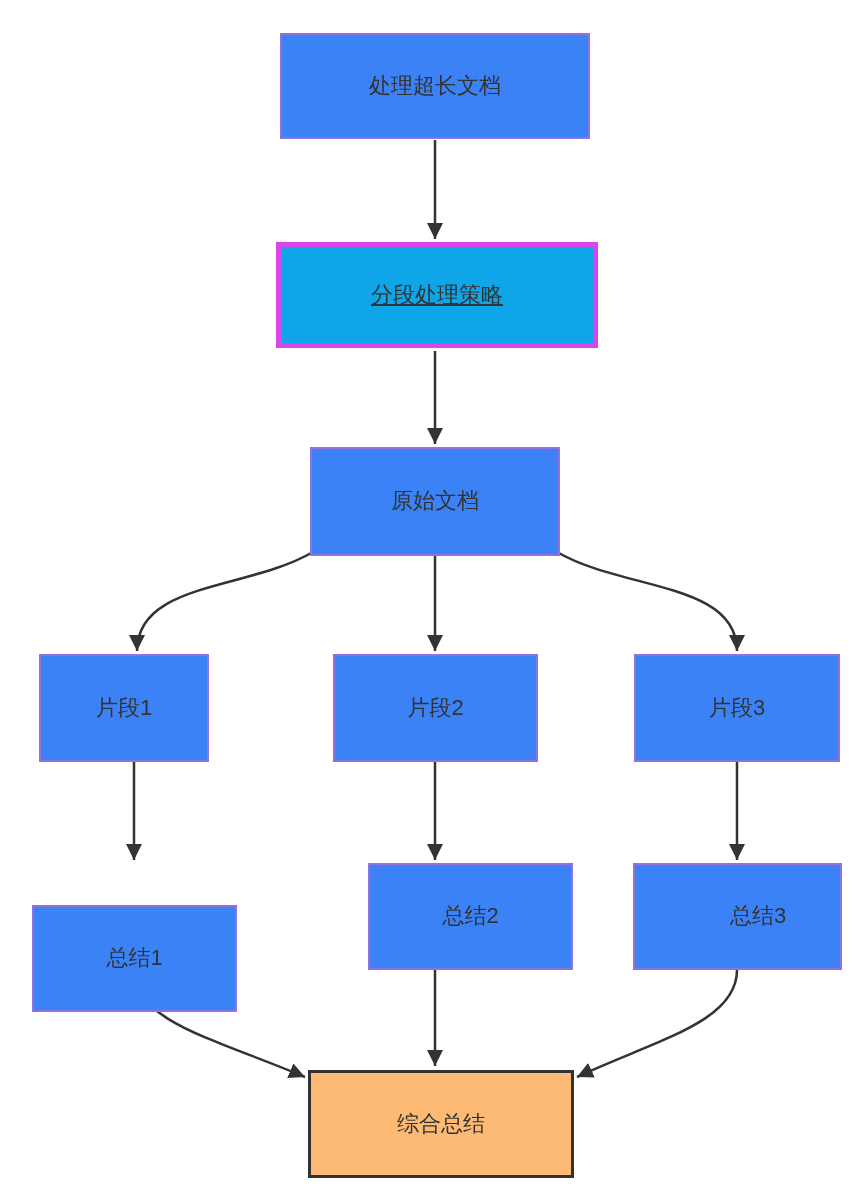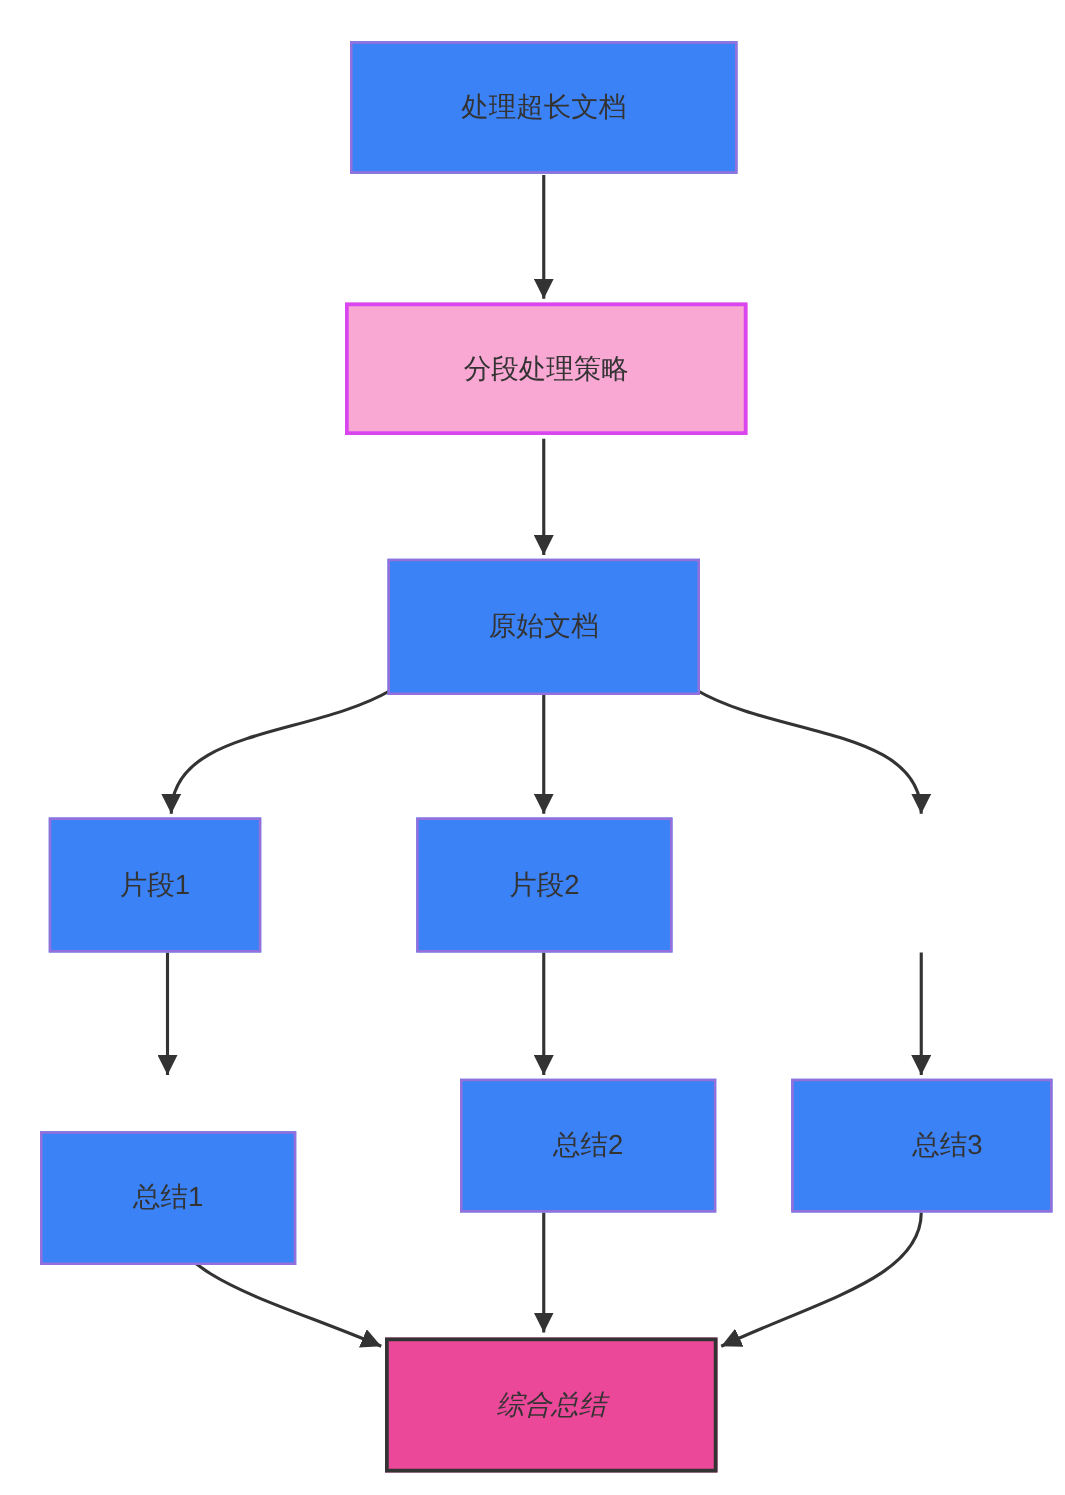--- a/index.html
+++ b/index.html
@@ -37,27 +37,27 @@
     line-height: 1.3;
     color: #333333;
     text-align: center;
     white-space: nowrap;
   }
   .node-default {
     background: #3b82f6;
     border: 2px solid #9370DB;
   }
   .node-emphasis {
-    background: #f9a8d4;
-    border: 3px solid #d946ef;
+    background: #0ea5e9;
+    border: 5px solid #d946ef;
+    text-decoration: underline;
   }
   .node-success {
-    background: #ec4899;
+    background: #fdba74;
     border: 3px solid #333333;
-    font-style: italic;
   }
   #node-a { left: 280px; top: 33px;   width: 310px; height: 106px; }
   #node-b { left: 276px; top: 242px;  width: 322px; height: 106px; }
   #node-c { left: 310px; top: 447px;  width: 250px; height: 109px; font-family: Liberation Serif, serif; }
   #node-d { left: 39px;  top: 654px;  width: 170px; height: 108px; }
   #node-e { left: 333px; top: 654px;  width: 205px; height: 108px; }
   #node-f { left: 634px; top: 654px;  width: 206px; height: 108px; }
   #node-g { left: 32px;  top: 863px;  width: 205px; height: 107px; margin-top: 42px; }
   #node-h { left: 333px; top: 863px;  width: 205px; height: 107px; margin-left: 35px; }
   #node-i { left: 633px; top: 863px;  width: 209px; height: 107px; padding-left: 41px; }
@@ -85,18 +85,19 @@
     <path class="edge" marker-end="url(#arrow)" d="M 134 970 C 134 1022, 218 1040, 305 1077"></path>
     <path class="edge" marker-end="url(#arrow)" d="M 435 970 L 435 1066"></path>
     <path class="edge" marker-end="url(#arrow)" d="M 737 970 C 737 1022, 656 1040, 577 1077"></path>
   </svg>
 
   <div id="node-a" class="node node-default">处理超长文档</div>
   <div id="node-b" class="node node-emphasis">分段处理策略</div>
   <div id="node-c" class="node node-default">原始文档</div>
   <div id="node-d" class="node node-default">片段1</div>
   <div id="node-e" class="node node-default">片段2</div>
+  <div id="node-f" class="node node-default">片段3</div>
   <div id="node-g" class="node node-default">总结1</div>
   <div id="node-h" class="node node-default">总结2</div>
   <div id="node-i" class="node node-default">总结3</div>
   <div id="node-j" class="node node-success">综合总结</div>
 
 </div>
 
 </body></html>

